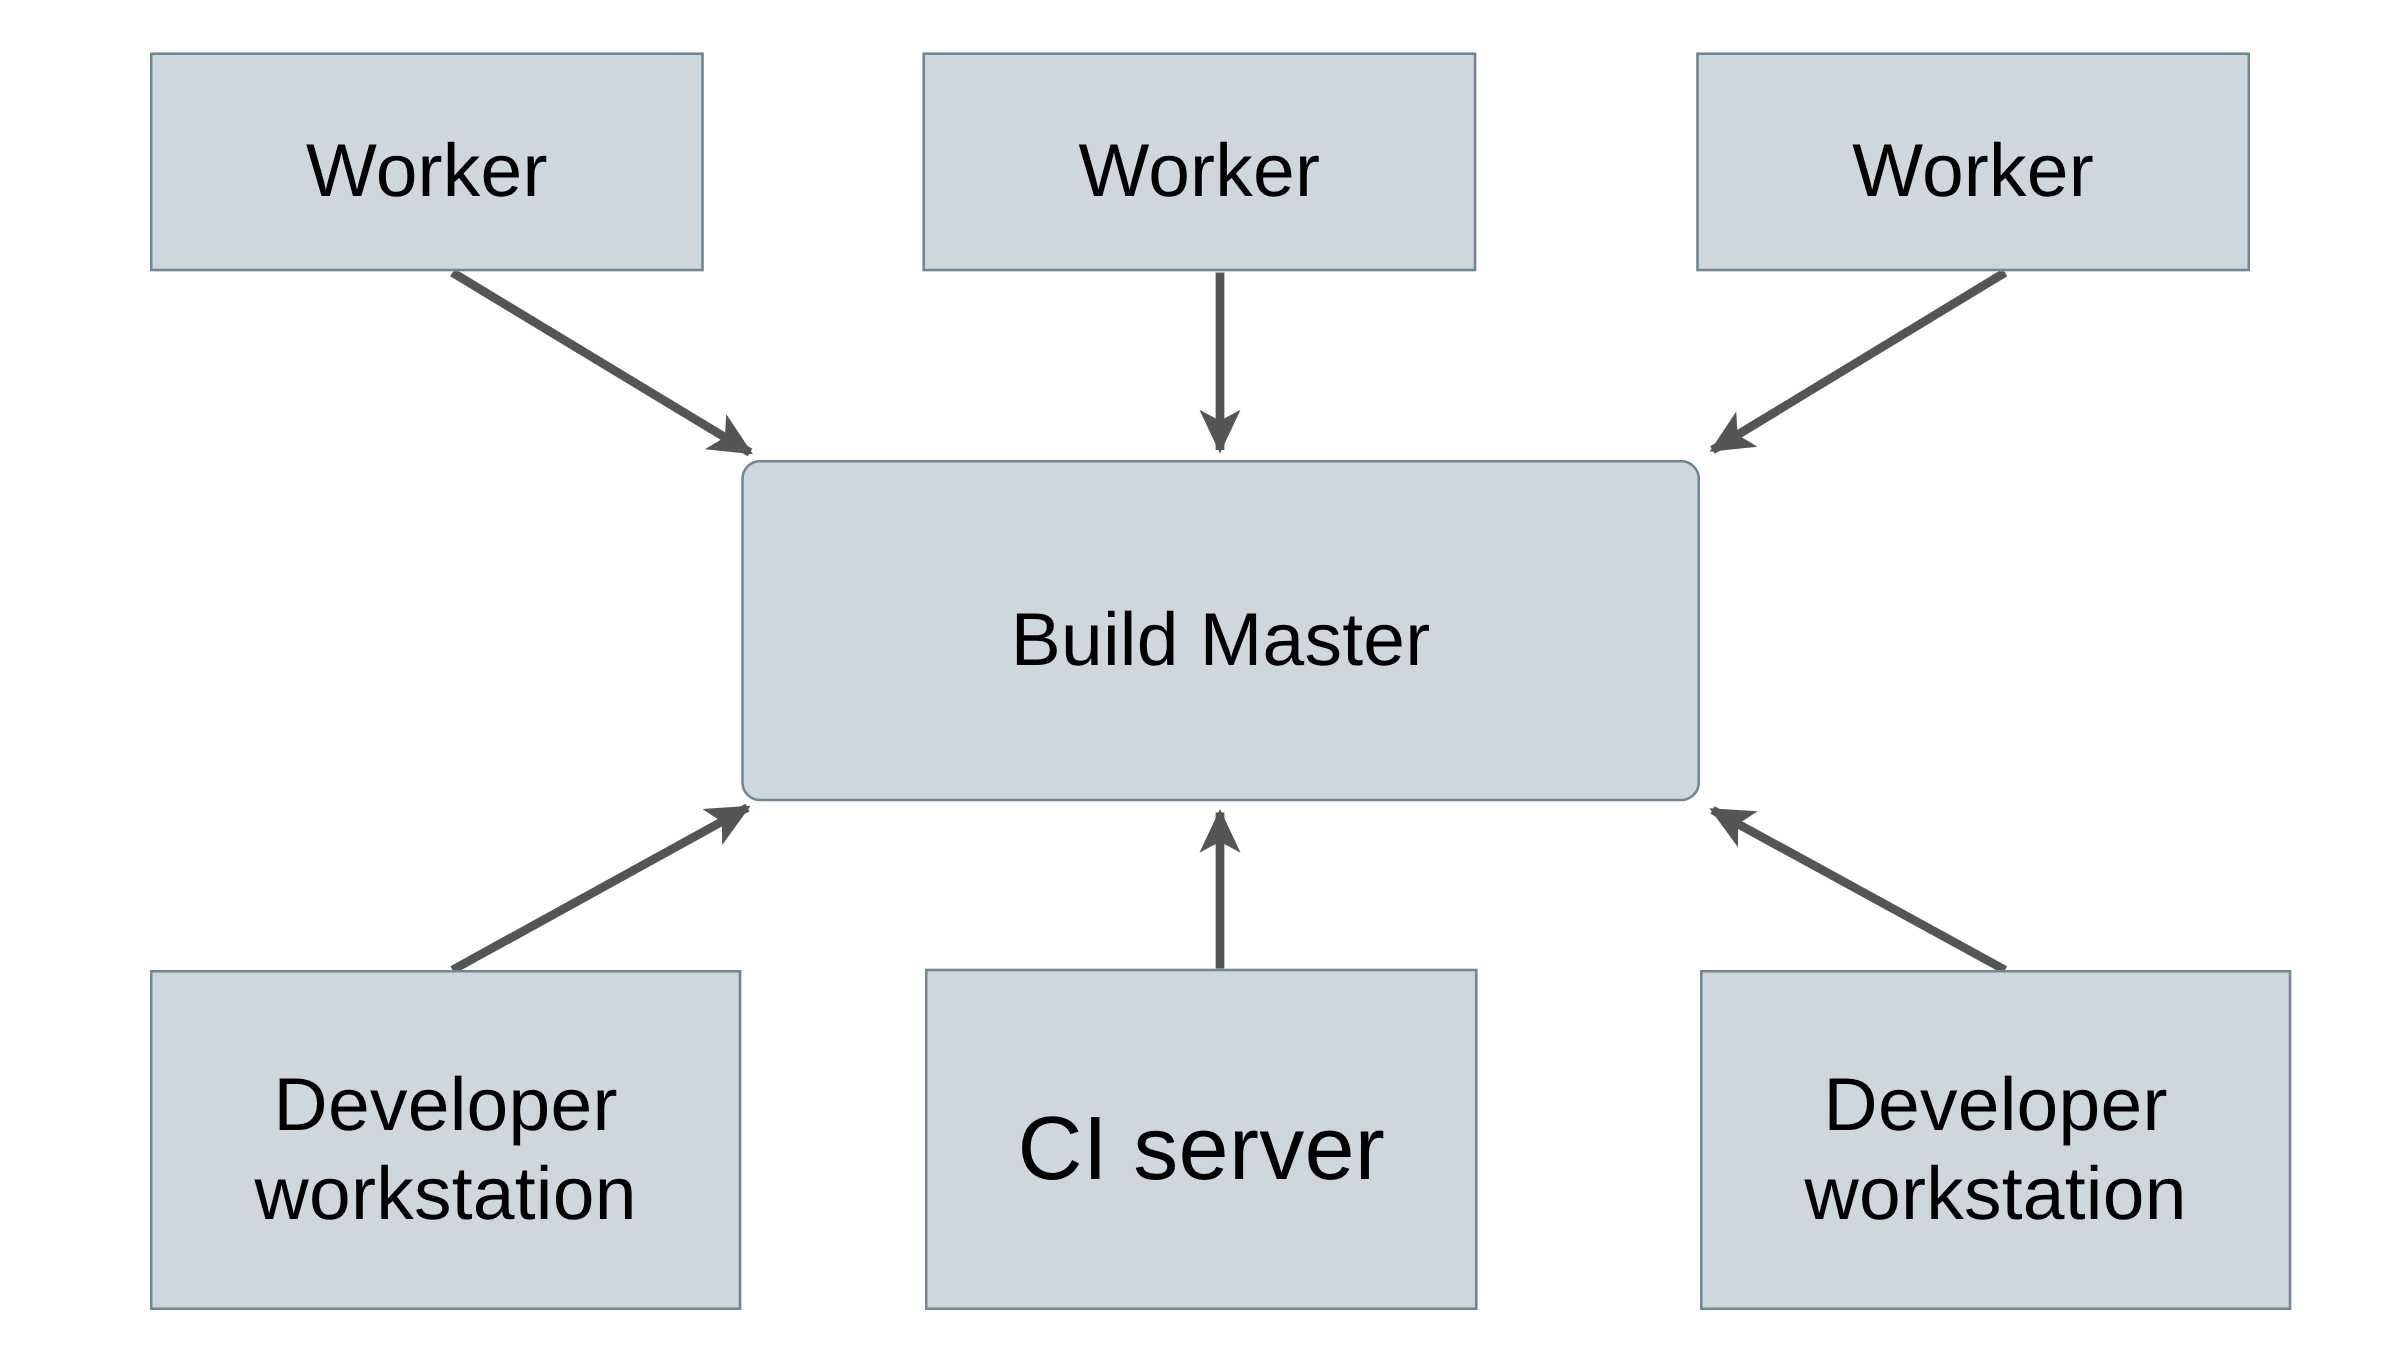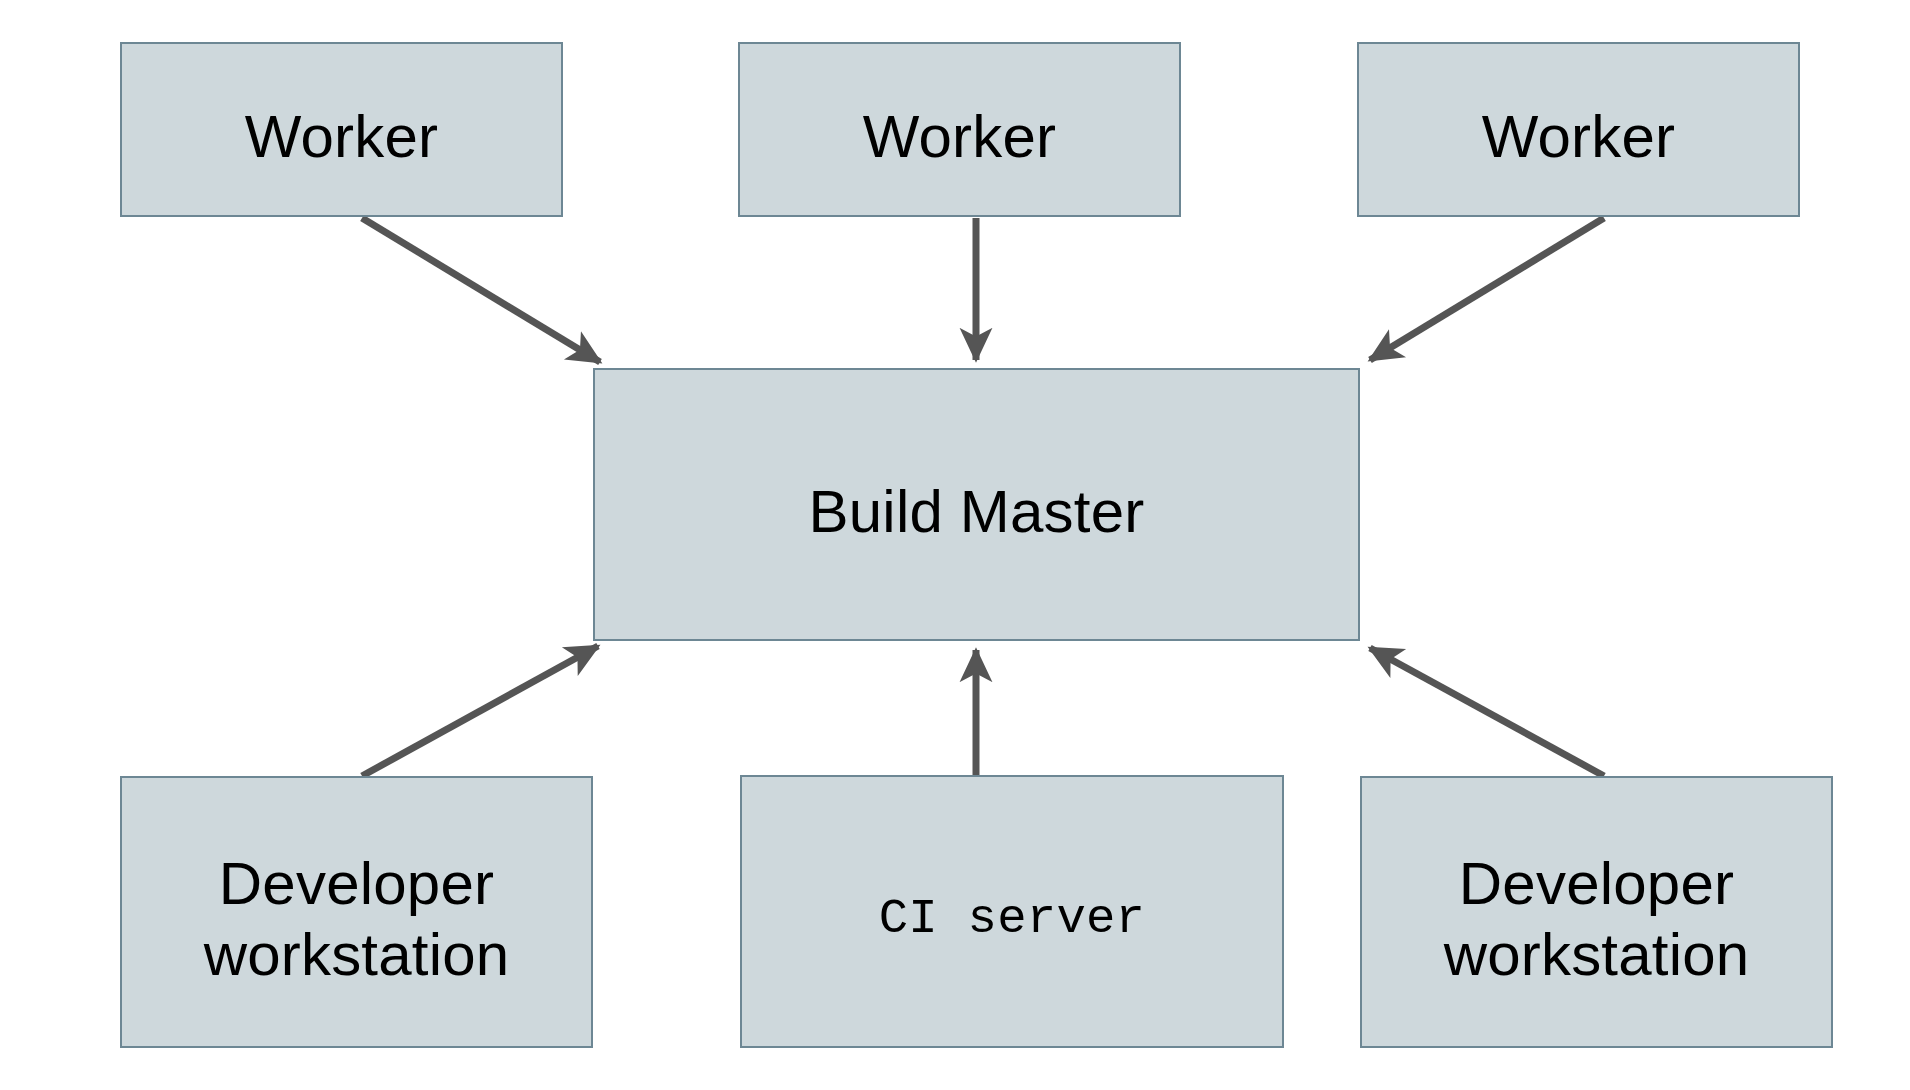--- a/index.html
+++ b/index.html
@@ -48,25 +48,25 @@
     box-sizing: border-box;
     margin-top: 16px;
   }
 
   
   #node-worker-1 { left: 120px;  top: 42px;  width: 443px; height: 175px; font-size: 60px; }
   #node-worker-2 { left: 738px;  top: 42px;  width: 443px; height: 175px; font-size: 60px; }
   #node-worker-3 { left: 1357px; top: 42px;  width: 443px; height: 175px; font-size: 60px; }
 
   
-  #node-build-master { left: 593px; top: 368px; width: 767px; height: 273px; font-size: 60px; }
+  #node-build-master { left: 593px; top: 368px; width: 767px; height: 273px; font-size: 60px; border-radius: 15px; }
 
   
   #node-dev-ws-1 { left: 120px;  top: 776px; width: 473px; height: 272px; font-size: 60px; }
-  #node-ci-server { left: 740px;  top: 775px; width: 544px; height: 273px; font-size: 49px; font-family: Liberation Mono, monospace; }
+  #node-ci-server { left: 740px;  top: 775px; width: 442px; height: 273px; font-size: 72px; }
   #node-dev-ws-2 { left: 1360px; top: 776px; width: 473px; height: 272px; font-size: 60px; }
 </style>
 </head>
 <body>
 
 <div id="canvas">
 
   <svg id="edges" viewBox="0 0 1910 1090" width="1910" height="1090" xmlns="http://www.w3.org/2000/svg">
     <defs>
 

